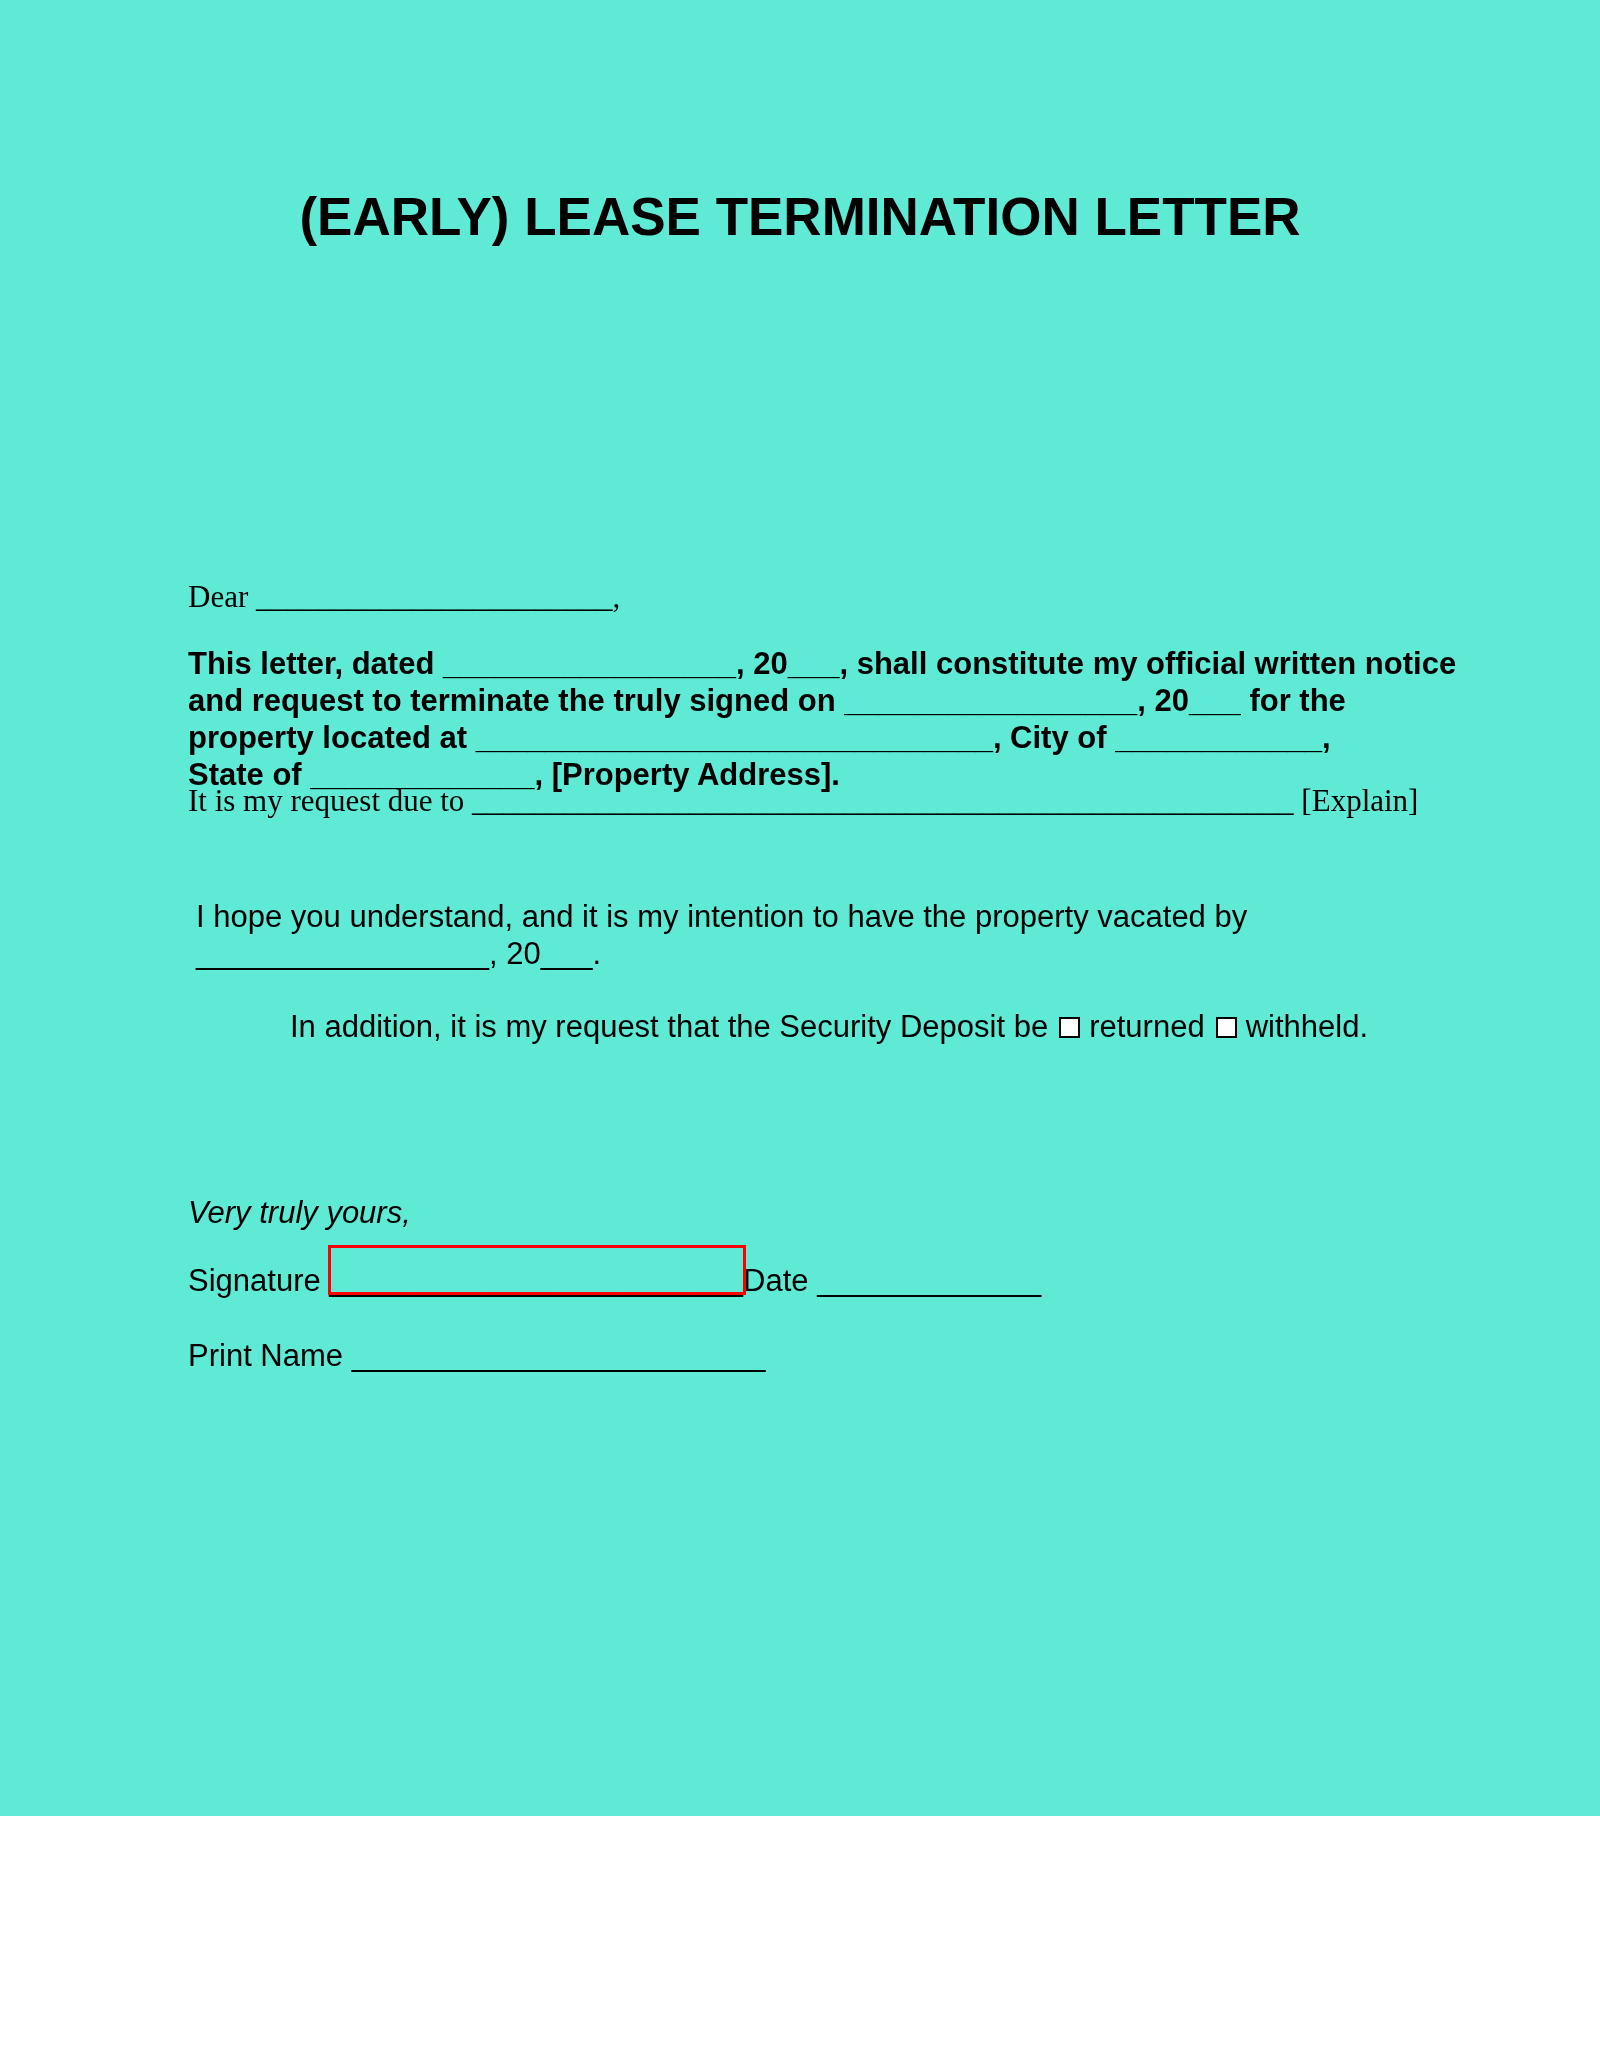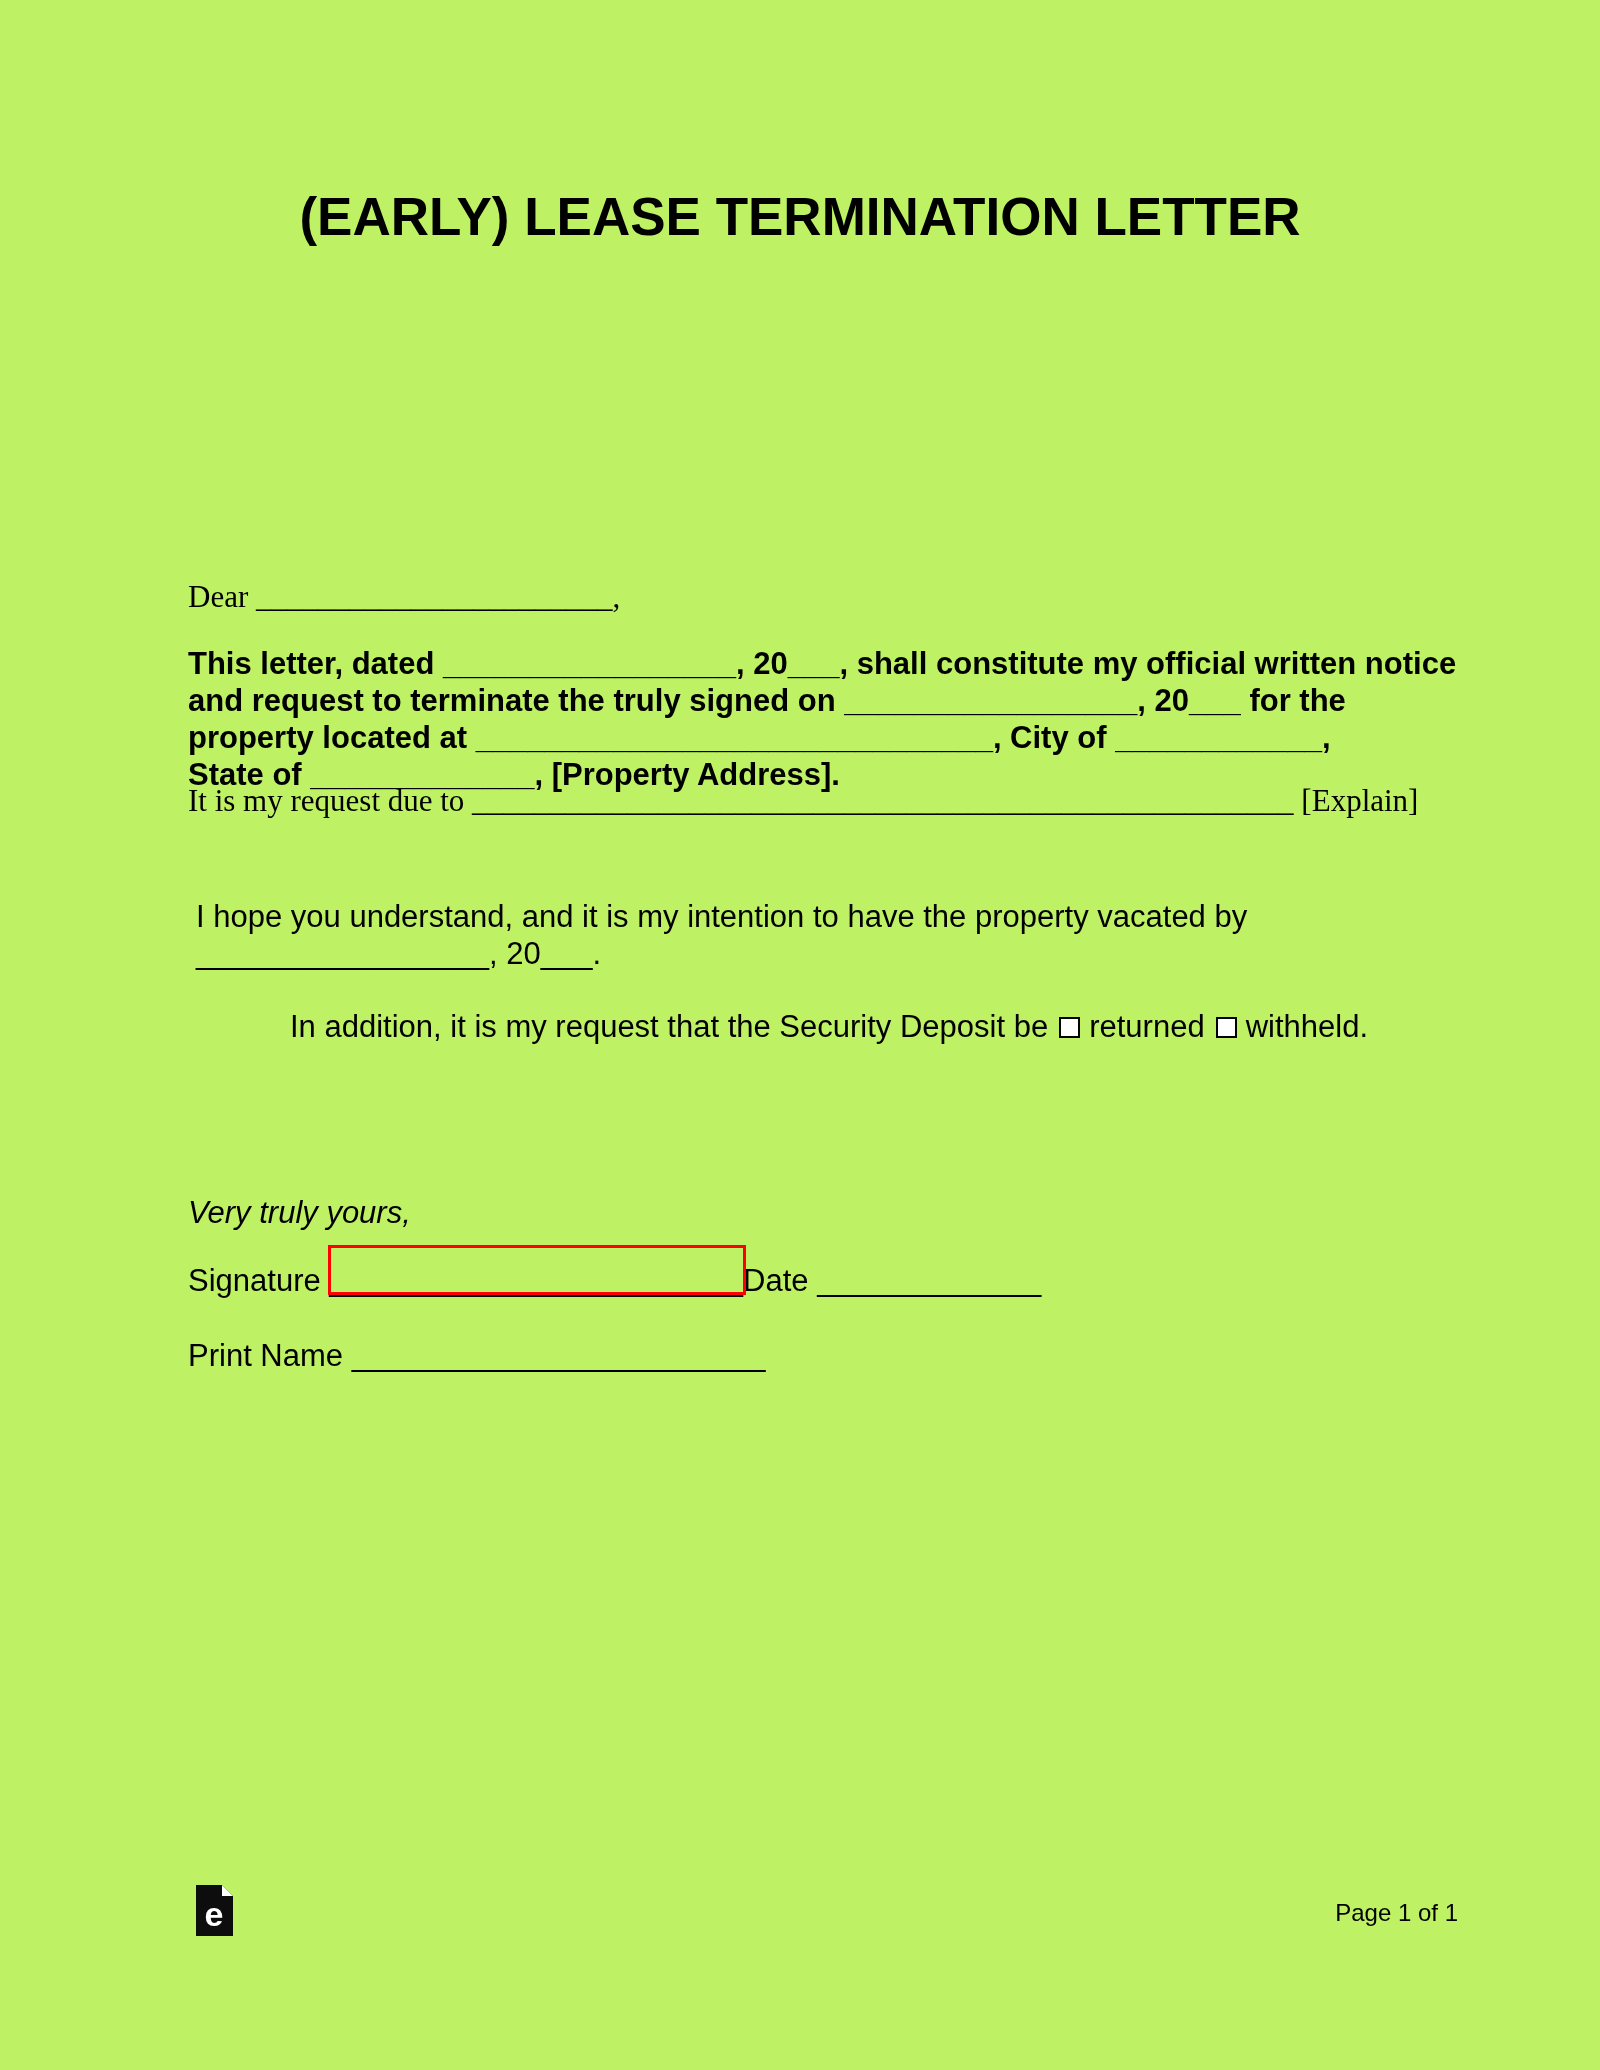--- a/index.html
+++ b/index.html
@@ -3,22 +3,22 @@
 <meta charset="utf-8">
 <style>
   html, body {
     margin: 0;
     padding: 0;
     background: #ffffff;
   }
   .page {
     position: relative;
     width: 1600px;
-    height: 2070px;
-    background: #bef264;
+    height: 1816px;
+    background: #5eead4;
     color: #000000;
     font-family: "Liberation Sans", sans-serif;
     overflow: hidden;
   }
   .doc-title {
     position: absolute;
     left: 0;
     right: 0;
     top: 188px;
     text-align: center;

